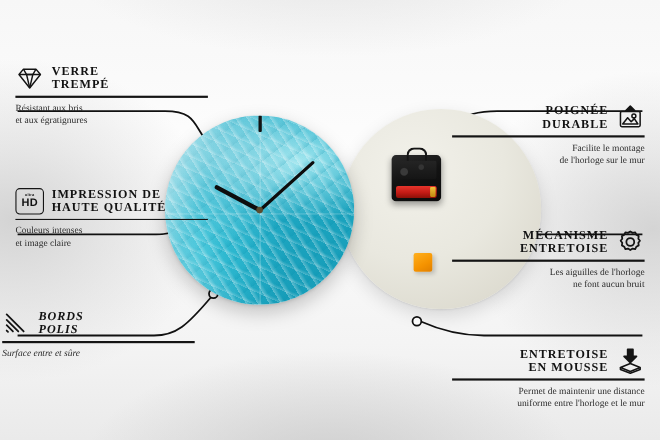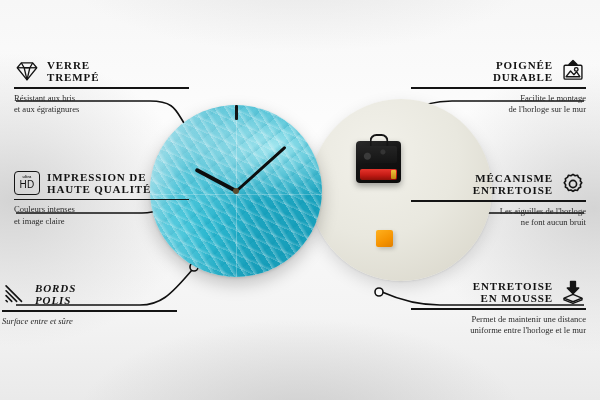--- a/index.html
+++ b/index.html
@@ -87,41 +87,41 @@
   .tick.major i{height:15px;width:2.5px;}
   .hand{position:absolute;left:50%;top:50%;transform-origin:50% 100%;background:#0d0d0d;border-radius:2px;}
   .hand.hour{width:4px;height:46px;margin-left:-2px;margin-top:-46px;transform:rotate(-62deg);}
   .hand.minute{width:3px;height:66px;margin-left:-1.5px;margin-top:-66px;transform:rotate(48deg);}
   .cap{position:absolute;left:50%;top:50%;width:6px;height:6px;margin:-3px 0 0 -3px;border-radius:50%;background:#5a4c2e;}
 
   
   .feat{position:absolute;width:175px;}
   .feat .head{display:flex;align-items:center;gap:7px;}
   .feat.left .head{justify-content:flex-start;}
-  .feat.right .head{justify-content:flex-end;}
+  .feat.right .head{justify-content:flex-end;margin-top:36px;}
   .titles{display:flex;flex-direction:column;line-height:1.12;}
   .t1,.t2{
     font-family:"Liberation Serif",serif;font-weight:700;font-size:11px;
     letter-spacing:.9px;color:#121212;white-space:nowrap;
   }
   .feat.right .t1,.feat.right .t2{text-align:right;}
   .rule{height:1.6px;background:#141414;margin:3px 0 4px 0;}
   .desc{
     font-family:"Liberation Serif",serif;font-size:8.6px;color:#2b2b2b;
     line-height:1.35;white-space:pre-line;
   }
   .feat.right .desc{text-align:right;}
   .ico{width:26px;height:26px;flex:0 0 26px;display:block;}
   .hdbox{
     width:24px;height:22px;border:1.7px solid #151515;border-radius:4px;
     display:flex;flex-direction:column;align-items:center;justify-content:center;
     line-height:1;flex:0 0 24px;
   }
   .hdbox .u{font-family:"Liberation Sans",sans-serif;font-size:3.6px;font-weight:700;letter-spacing:.2px;color:#151515;}
-  .hdbox .hd{font-family:"Liberation Sans",sans-serif;font-size:10px;font-weight:400;letter-spacing:.3px;color:#111;margin-top:.5px;}
+  .hdbox .hd{font-family:"Liberation Sans",sans-serif;font-size:10px;font-weight:700;letter-spacing:.3px;color:#111;margin-top:.5px;}
 
   
   #f-verre     {left:14px;  top:58px;}
   #f-impression{left:14px;  top:171px;}
   #f-bords     {left:2px;  top:281px;font-style:italic;}
   #f-poignee   {left:411px; top:58px;}
   #f-mecanisme {left:411px; top:171px;}
   #f-entretoise{left:411px; top:279px;}
 </style>
 </head>

